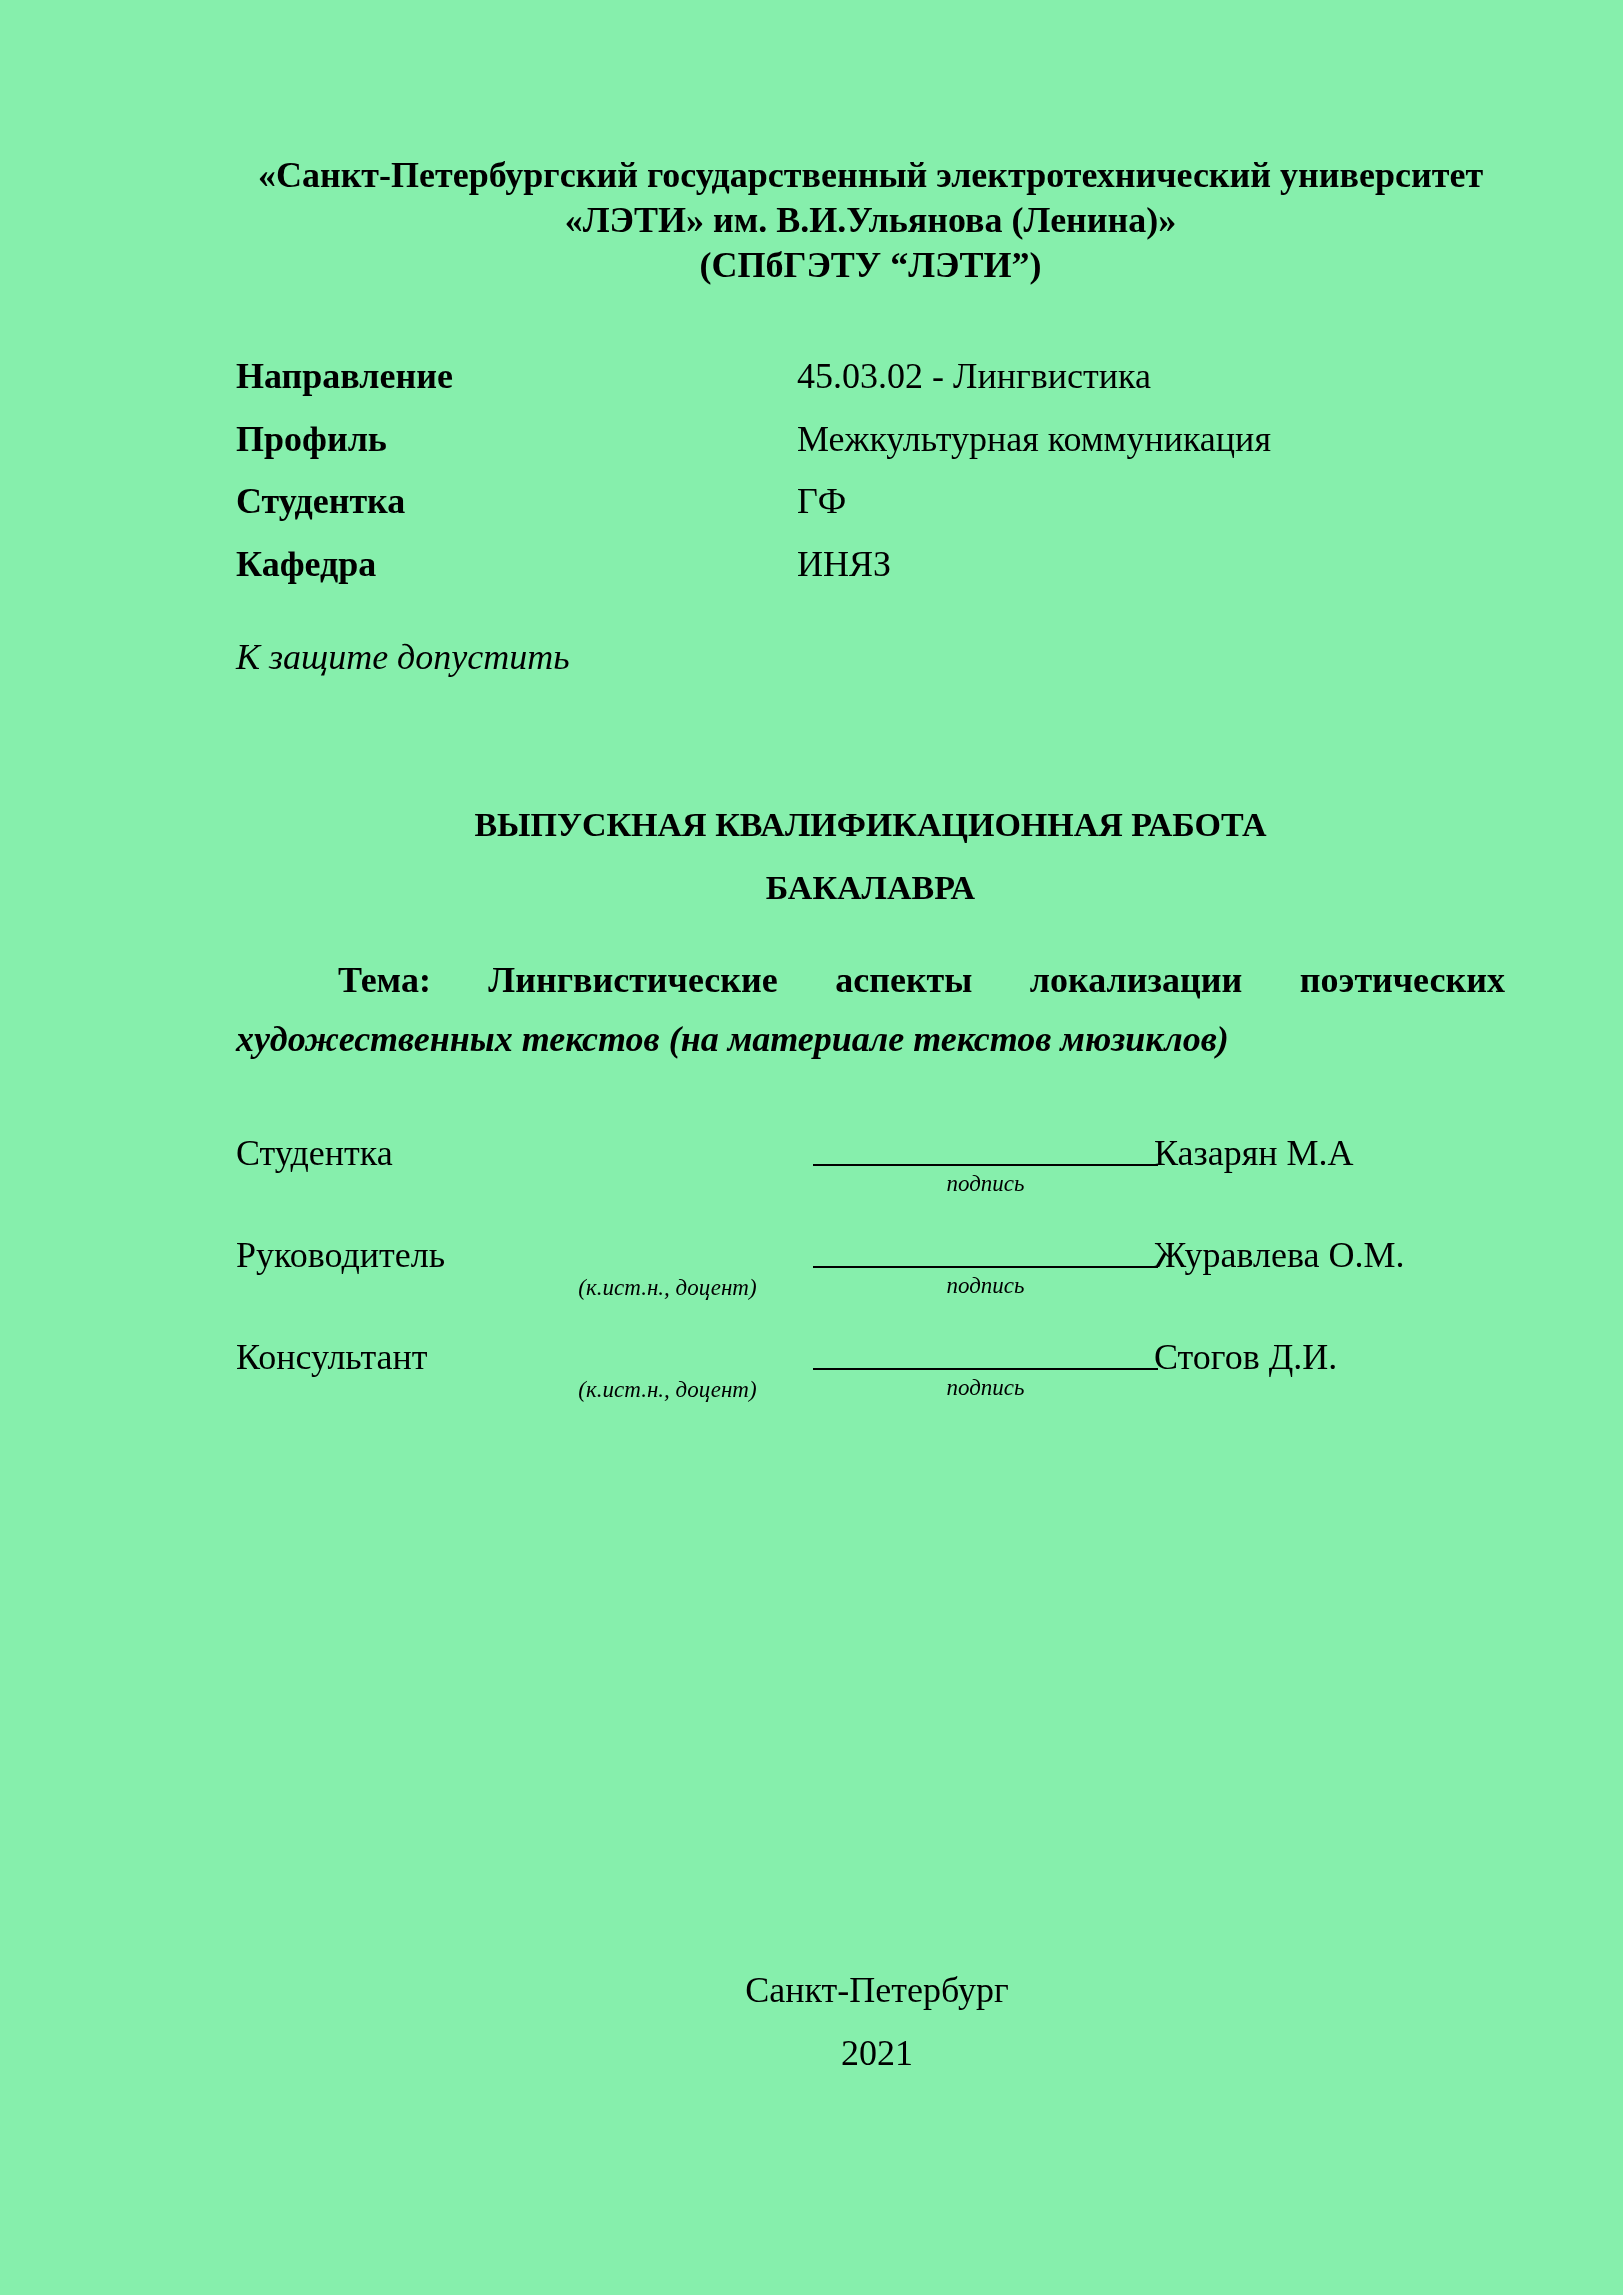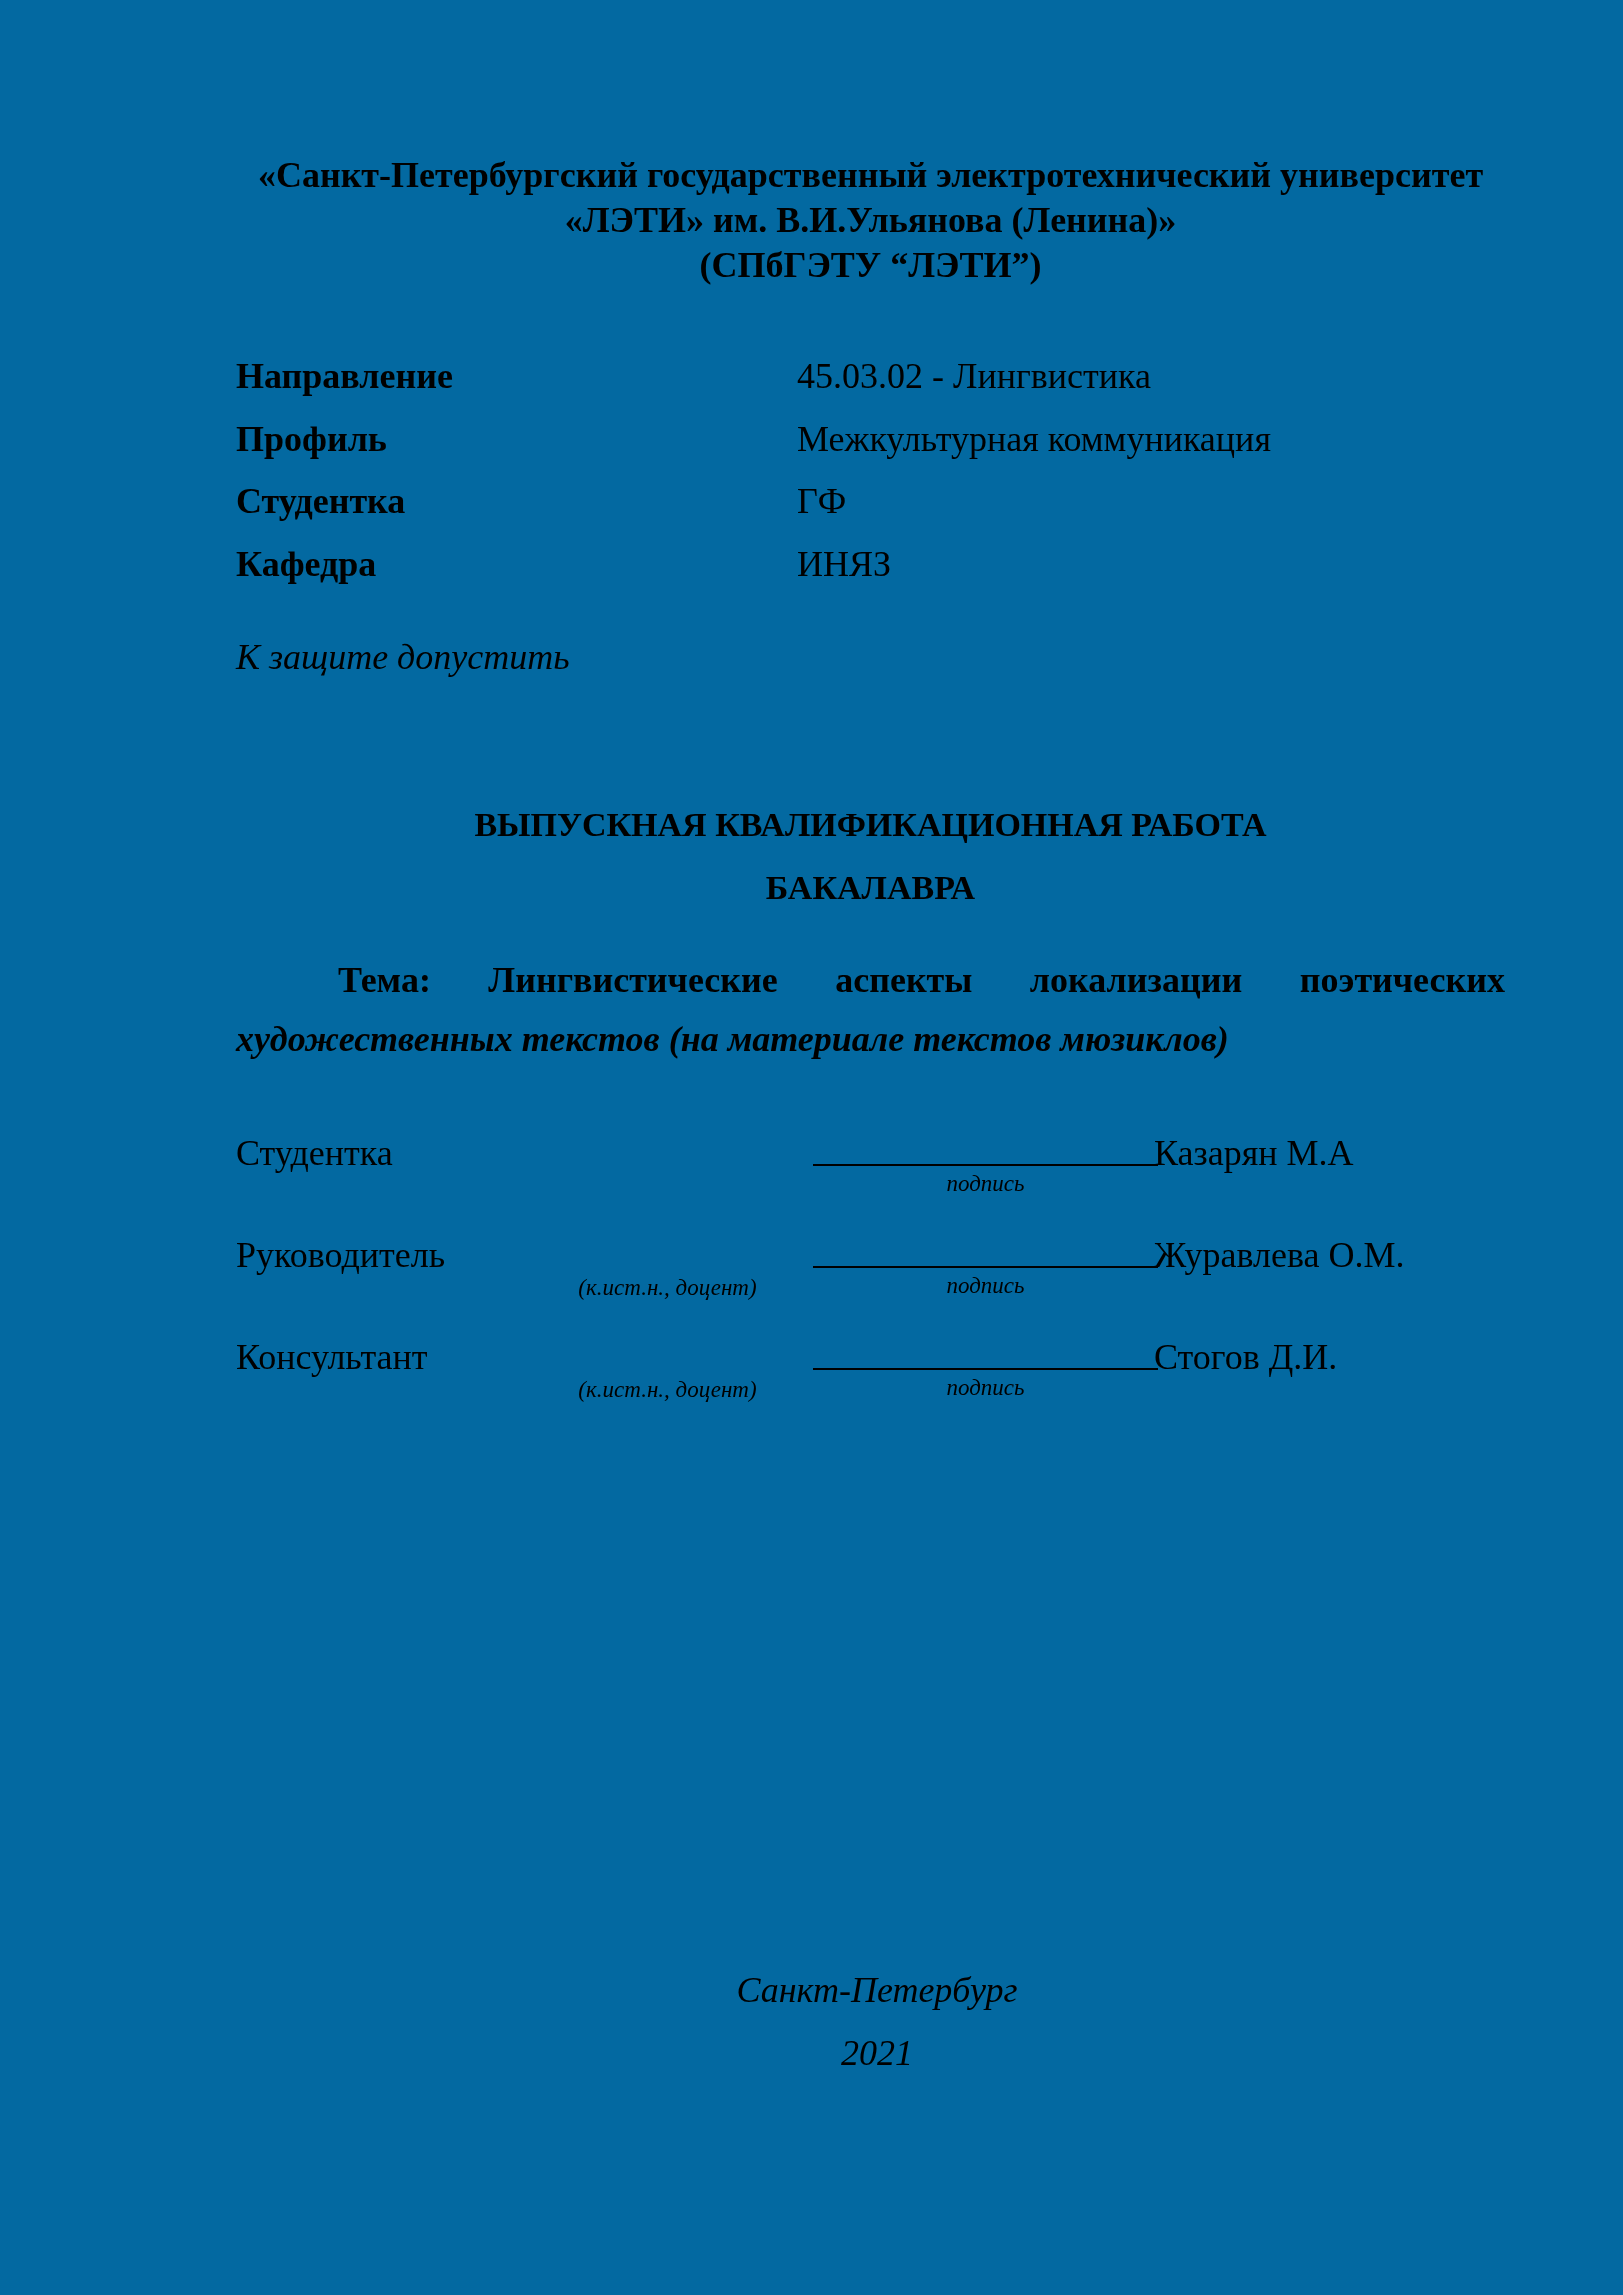--- a/index.html
+++ b/index.html
@@ -4,21 +4,21 @@
 <style>
   html, body {
     margin: 0;
     padding: 0;
     background: #ffffff;
   }
   .page {
     position: relative;
     width: 1623px;
     height: 2295px;
-    background: #0369a1;
+    background: #86efac;
     box-sizing: border-box;
     padding: 153px 118px 0 236px;
     font-family: "Liberation Serif", "DejaVu Serif", serif;
     font-size: 36px;
     color: #000000;
     overflow: hidden;
   }
 
   
   .header {
@@ -128,21 +128,20 @@
   }
 
   
   .footer {
     position: absolute;
     left: 249px;
     right: 118px;
     top: 1959px;
     text-align: center;
     line-height: 1.74;
-    font-style: italic;
   }
 </style>
 </head>
 <body>
 
 <div class="page">
 
   <div class="header">
     <div>«Санкт-Петербургский государственный электротехнический университет</div>
     <div>«ЛЭТИ» им. В.И.Ульянова (Ленина)»</div>

